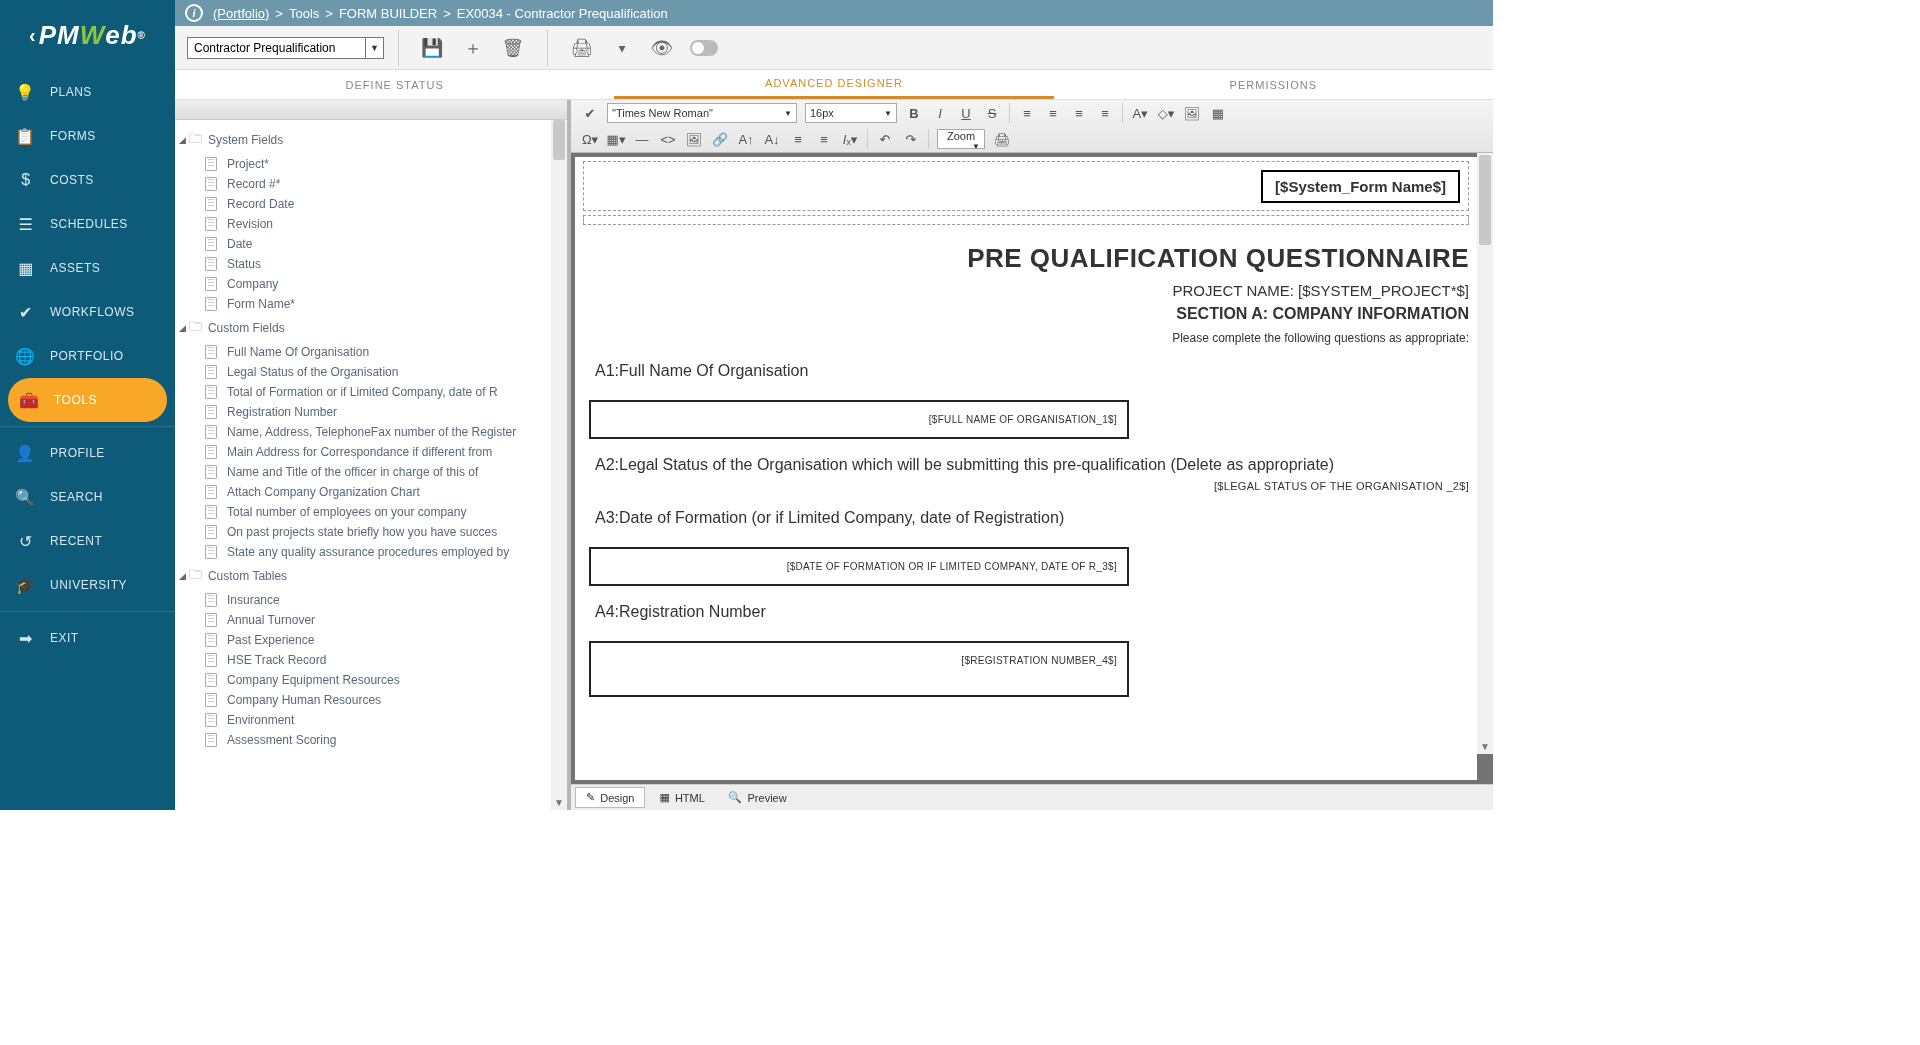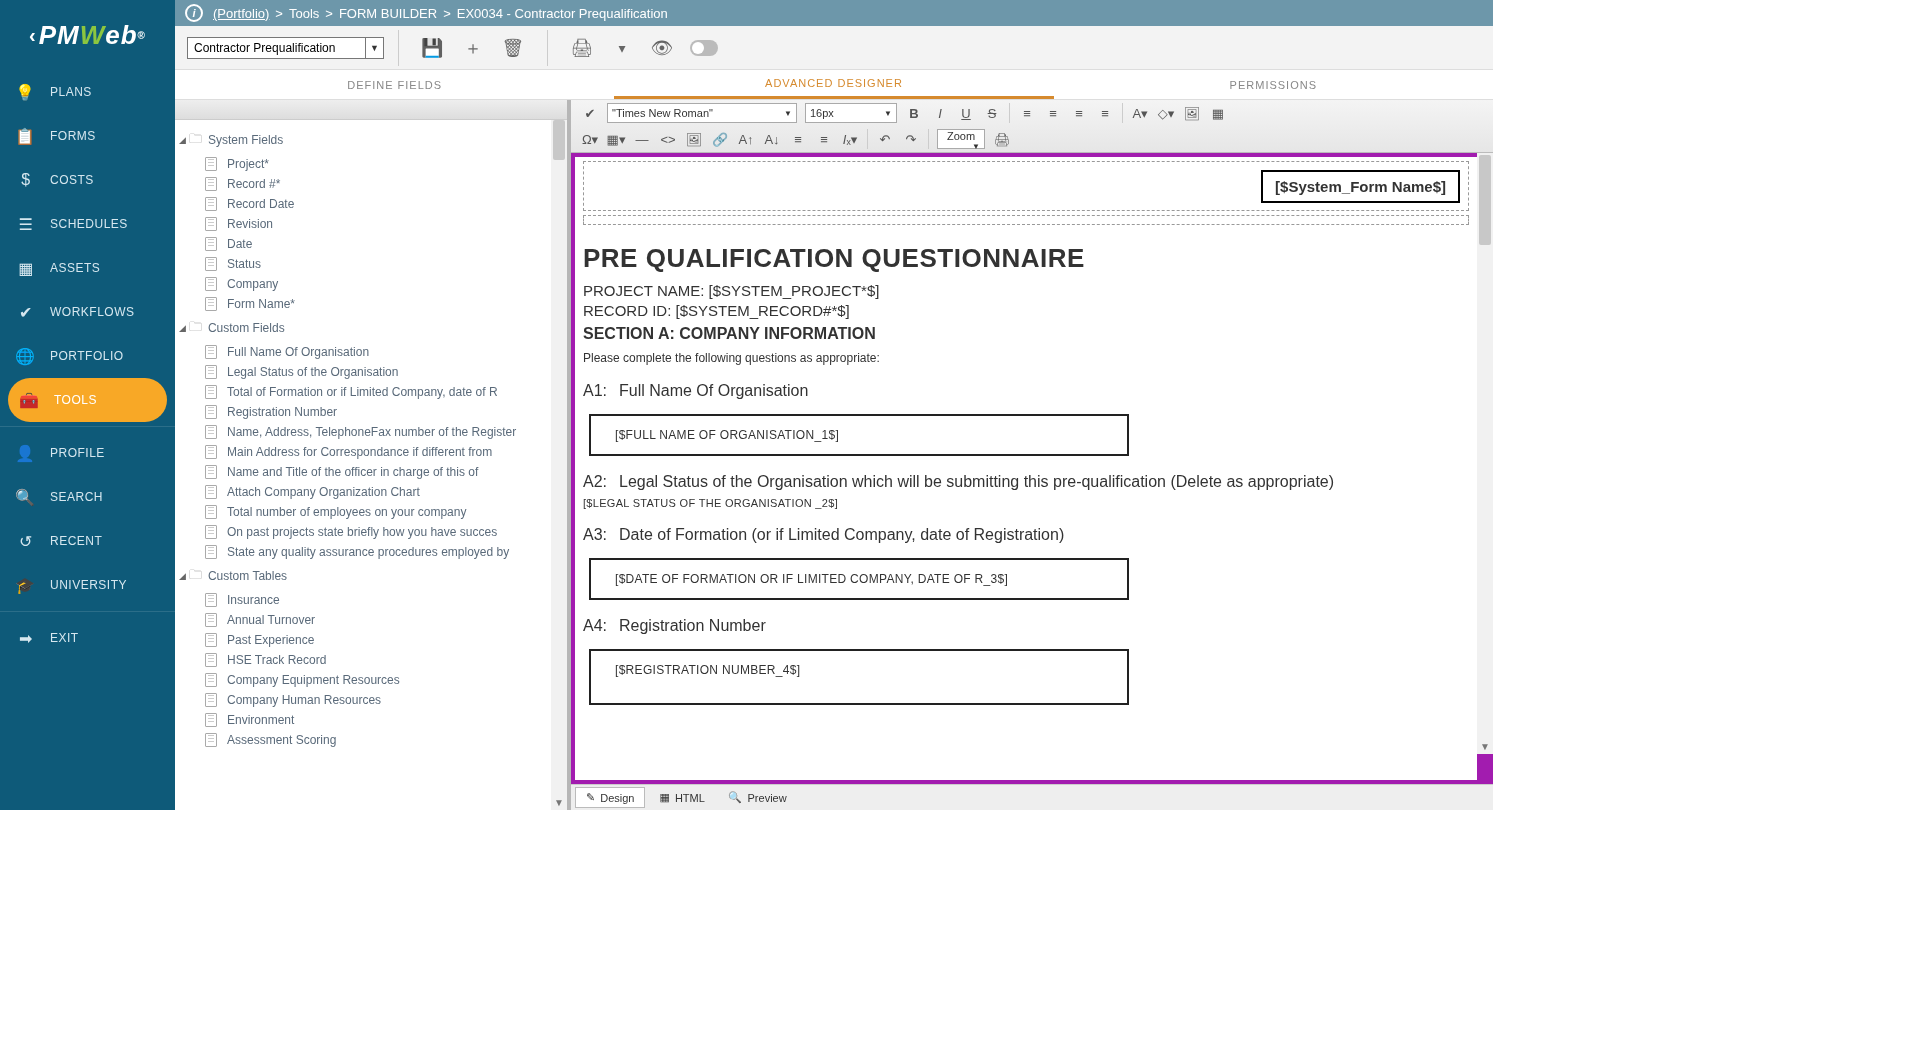--- a/index.html
+++ b/index.html
@@ -59,33 +59,33 @@
 
 .right-panel { flex:1; display:flex; flex-direction:column; min-width:0;}
 .editor-toolbar { background:linear-gradient(#f4f4f4,#e6e6e6); border-bottom:1px solid #bbb;}
 .editor-row { display:flex; align-items:center; height:26px; padding:0 6px;}
 .editor-row .eb { width:22px; height:20px; display:flex; align-items:center; justify-content:center; color:#555; margin:0 2px; cursor:pointer; font-size:13px;}
 .editor-row .esel { border:1px solid #aaa; background:#fff; height:20px; display:flex; align-items:center; padding:0 4px; font-size:11px; margin:0 4px;}
 .editor-row .esel .edd { margin-left:auto; font-size:8px; padding-left:6px;}
 .font-sel { width:190px;} .size-sel { width:92px;} .zoom-sel { width:48px;flex-direction:column;}
 .editor-row .grpdiv { width:1px; height:20px; background:#ccc; margin:0 4px;}
 
-.canvas-wrap { flex:1; background:#a21caf; position:relative; display:flex;}
+.canvas-wrap { flex:1; background:#737373; position:relative; display:flex;text-align:right;}
 .canvas { flex:1; background:#fff; margin:4px 16px 4px 4px; overflow-y:auto; padding:4px 8px 20px 8px;}
 .canvas .dashed-box { border:1px dashed #999; margin-bottom:4px;}
 .canvas .dashed-box.hdr { height:50px; display:flex; align-items:center; justify-content:flex-end; padding:8px;}
 .canvas .dashed-box.thin { height:10px;}
 .form-name-box { border:2px solid #000; padding:6px 12px; font-weight:bold; font-size:15px;}
 .doc-title { font-size:26px; font-weight:bold; margin:18px 0 8px 0; letter-spacing:0.5px;}
 .doc-sub { font-size:15px; margin:3px 0;}
 .section-title { font-size:16px; font-weight:bold; margin:6px 0 8px 0;}
 .doc-text { font-size:12px; margin:6px 0;}
 .qrow { display:flex; font-size:16px; margin:17px 0 6px 0;}
 .qrow .qnum { width:36px;}
-.field-box { border:2px solid #222; padding:12px 24px; margin:14px 0 14px 6px; max-width:540px; font-size:12px; letter-spacing:0.3px;}
+.field-box { border:2px solid #222; padding:12px 10px; margin:20px 0 14px 6px; max-width:540px; font-size:10px; letter-spacing:0.3px;}
 .field-box.tall { height:56px;}
 .inline-place { font-size:11px; letter-spacing:0.3px; margin:4px 0 14px 0;}
 .canvas-wrap .vscroll2 { position:absolute; right:0; top:0; bottom:30px; width:16px; background:#f1f1f1;}
 .canvas-wrap .vscroll2 .thumb { position:absolute; left:2px; right:2px; top:2px; height:90px; background:#c8c8c8; border-radius:2px;}
 .canvas-wrap .vscroll2 .arrow-dn { position:absolute; bottom:0; left:0; right:0; height:16px; display:flex; align-items:center; justify-content:center; color:#777; font-size:10px;}
 
 
 .view-tabs { height:26px; background:#eee; border-top:1px solid #ccc; display:flex; align-items:center; padding:0 4px;}
 .vtab { display:flex; align-items:center; padding:3px 10px; background:#fff; border:1px solid #bbb; margin-right:4px; font-size:11px; cursor:pointer;}
 .vtab .vicon { margin-right:5px; font-size:11px;}
@@ -183,21 +183,21 @@
       <div class="tb-btn">＋</div>
       <div class="tb-btn">🗑</div>
       <div class="vdiv"></div>
       <div class="tb-btn">🖨</div>
       <div class="tb-btn small">▾</div>
       <div class="tb-btn">👁</div>
       <div class="toggle"></div>
     </div>
 
     <div class="tabs">
-      <div class="tab">DEFINE FIELDS</div>
+      <div class="tab">DEFINE STATUS</div>
       <div class="tab active">ADVANCED DESIGNER</div>
       <div class="tab">PERMISSIONS</div>
     </div>
 
     <div class="content">
 
       <div class="left-panel">
         <div class="thin-header"></div>
         <div class="field-tree" id="field-tree">
             <div class="tree-group">
@@ -391,21 +391,20 @@
 
         <div class="canvas-wrap">
           <div class="canvas">
             <div class="dashed-box hdr">
               <div class="form-name-box">[$System_Form Name$]</div>
             </div>
             <div class="dashed-box thin"></div>
 
             <div class="doc-title">PRE QUALIFICATION QUESTIONNAIRE</div>
             <div class="doc-sub">PROJECT NAME: [$SYSTEM_PROJECT*$]</div>
-            <div class="doc-sub">RECORD ID: [$SYSTEM_RECORD#*$]</div>
 
             <div class="section-title">SECTION A: COMPANY INFORMATION</div>
             <div class="doc-text">Please complete the following questions as appropriate:</div>
 
             <div class="qrow">
                 <span class="qnum">A1:</span>
                 <span>Full Name Of Organisation</span>
               </div>
             <div class="field-box">[$FULL NAME OF ORGANISATION_1$]</div>
 

